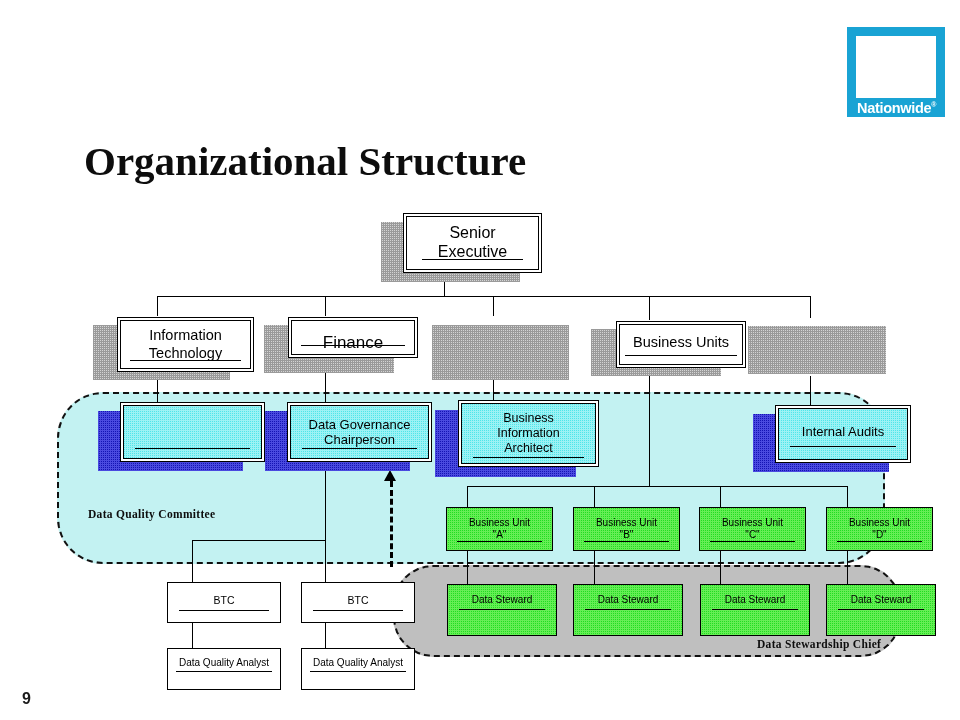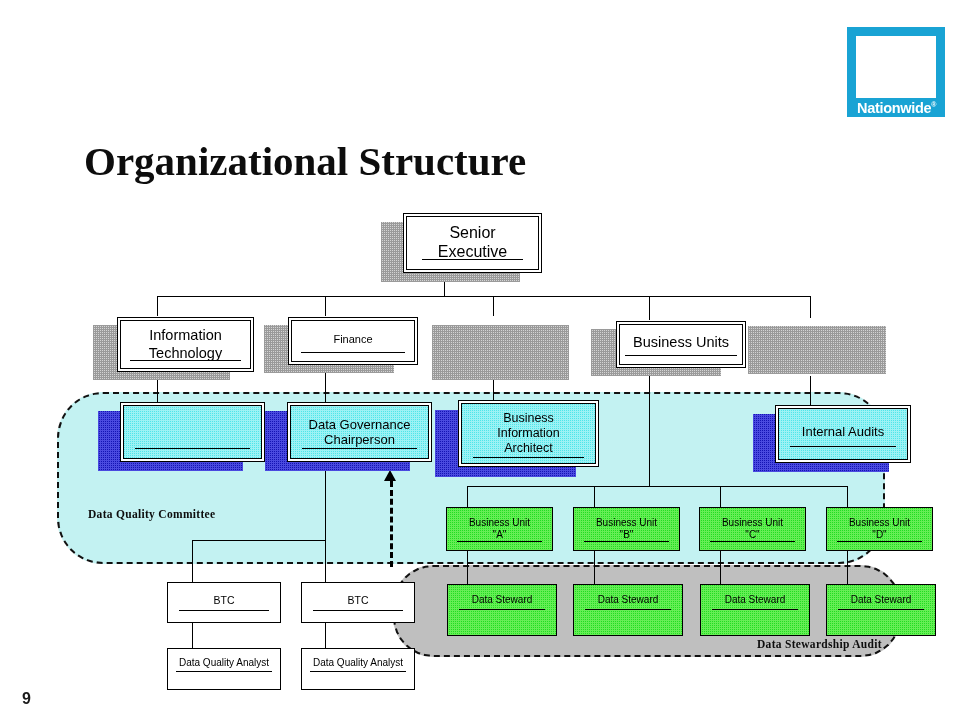--- a/index.html
+++ b/index.html
@@ -169,21 +169,21 @@
   </div>
 
   <div class="title" style="left:84px;top:137px;font-size:41px;">Organizational Structure</div>
 
   <div class="pagenum" style="left:22px;top:690px;font-size:16px;">9</div>
 
   <div class="region region-committee" style="left:57px;top:392px;width:828px;height:172px;"></div>
   <div class="region-label" style="left:88px;top:508px;font-size:11.5px;">Data Quality Committee</div>
 
   <div class="region region-steward" style="left:393px;top:565px;width:508px;height:92px;"></div>
-  <div class="region-label" style="left:757px;top:638px;font-size:11.5px;">Data Stewardship Audit</div>
+  <div class="region-label" style="left:757px;top:638px;font-size:11.5px;">Data Stewardship Chief</div>
 
   <div class="ln lnv" style="left:444px;top:281px;height:16px;"></div>
   <div class="ln lnh" style="left:157px;top:296px;width:654px;"></div>
   <div class="ln lnv" style="left:157px;top:296px;height:20px;"></div>
   <div class="ln lnv" style="left:325px;top:296px;height:20px;"></div>
   <div class="ln lnv" style="left:493px;top:296px;height:20px;"></div>
   <div class="ln lnv" style="left:649px;top:296px;height:24px;"></div>
   <div class="ln lnv" style="left:810px;top:296px;height:22px;"></div>
 
   <div class="ln lnv" style="left:157px;top:379px;height:23px;"></div>
@@ -221,21 +221,21 @@
   </div>
 
   <div class="shadow shadow-gray" style="left:93px;top:325px;width:137px;height:55px;"></div>
   <div class="box box-white box-double" style="left:85px;top:317px;width:137px;height:55px;font-size:14.5px;">
     <span class="box-txt">Information
 Technology</span>
     <span class="ulbar" style="left:12px;right:12px;bottom:10px;"></span>
   </div>
 
   <div class="shadow shadow-gray" style="left:264px;top:325px;width:130px;height:48px;"></div>
-  <div class="box box-white box-double" style="left:256px;top:317px;width:130px;height:48px;font-size:11px;">
+  <div class="box box-white box-double" style="left:256px;top:317px;width:130px;height:41px;font-size:17px;justify-content:flex-end;">
     <span class="box-txt" style="margin-bottom:4px;">Finance</span>
     <span class="ulbar" style="left:12px;right:12px;bottom:11px;"></span>
   </div>
 
   <div class="shadow shadow-gray" style="left:432px;top:325px;width:137px;height:55px;"></div>
 
   <div class="shadow shadow-gray" style="left:591px;top:329px;width:130px;height:47px;"></div>
   <div class="box box-white box-double" style="left:584px;top:321px;width:130px;height:47px;font-size:14.5px;">
     <span class="box-txt" style="margin-bottom:4px;">Business Units</span>
     <span class="ulbar" style="left:8px;right:8px;bottom:11px;"></span>

